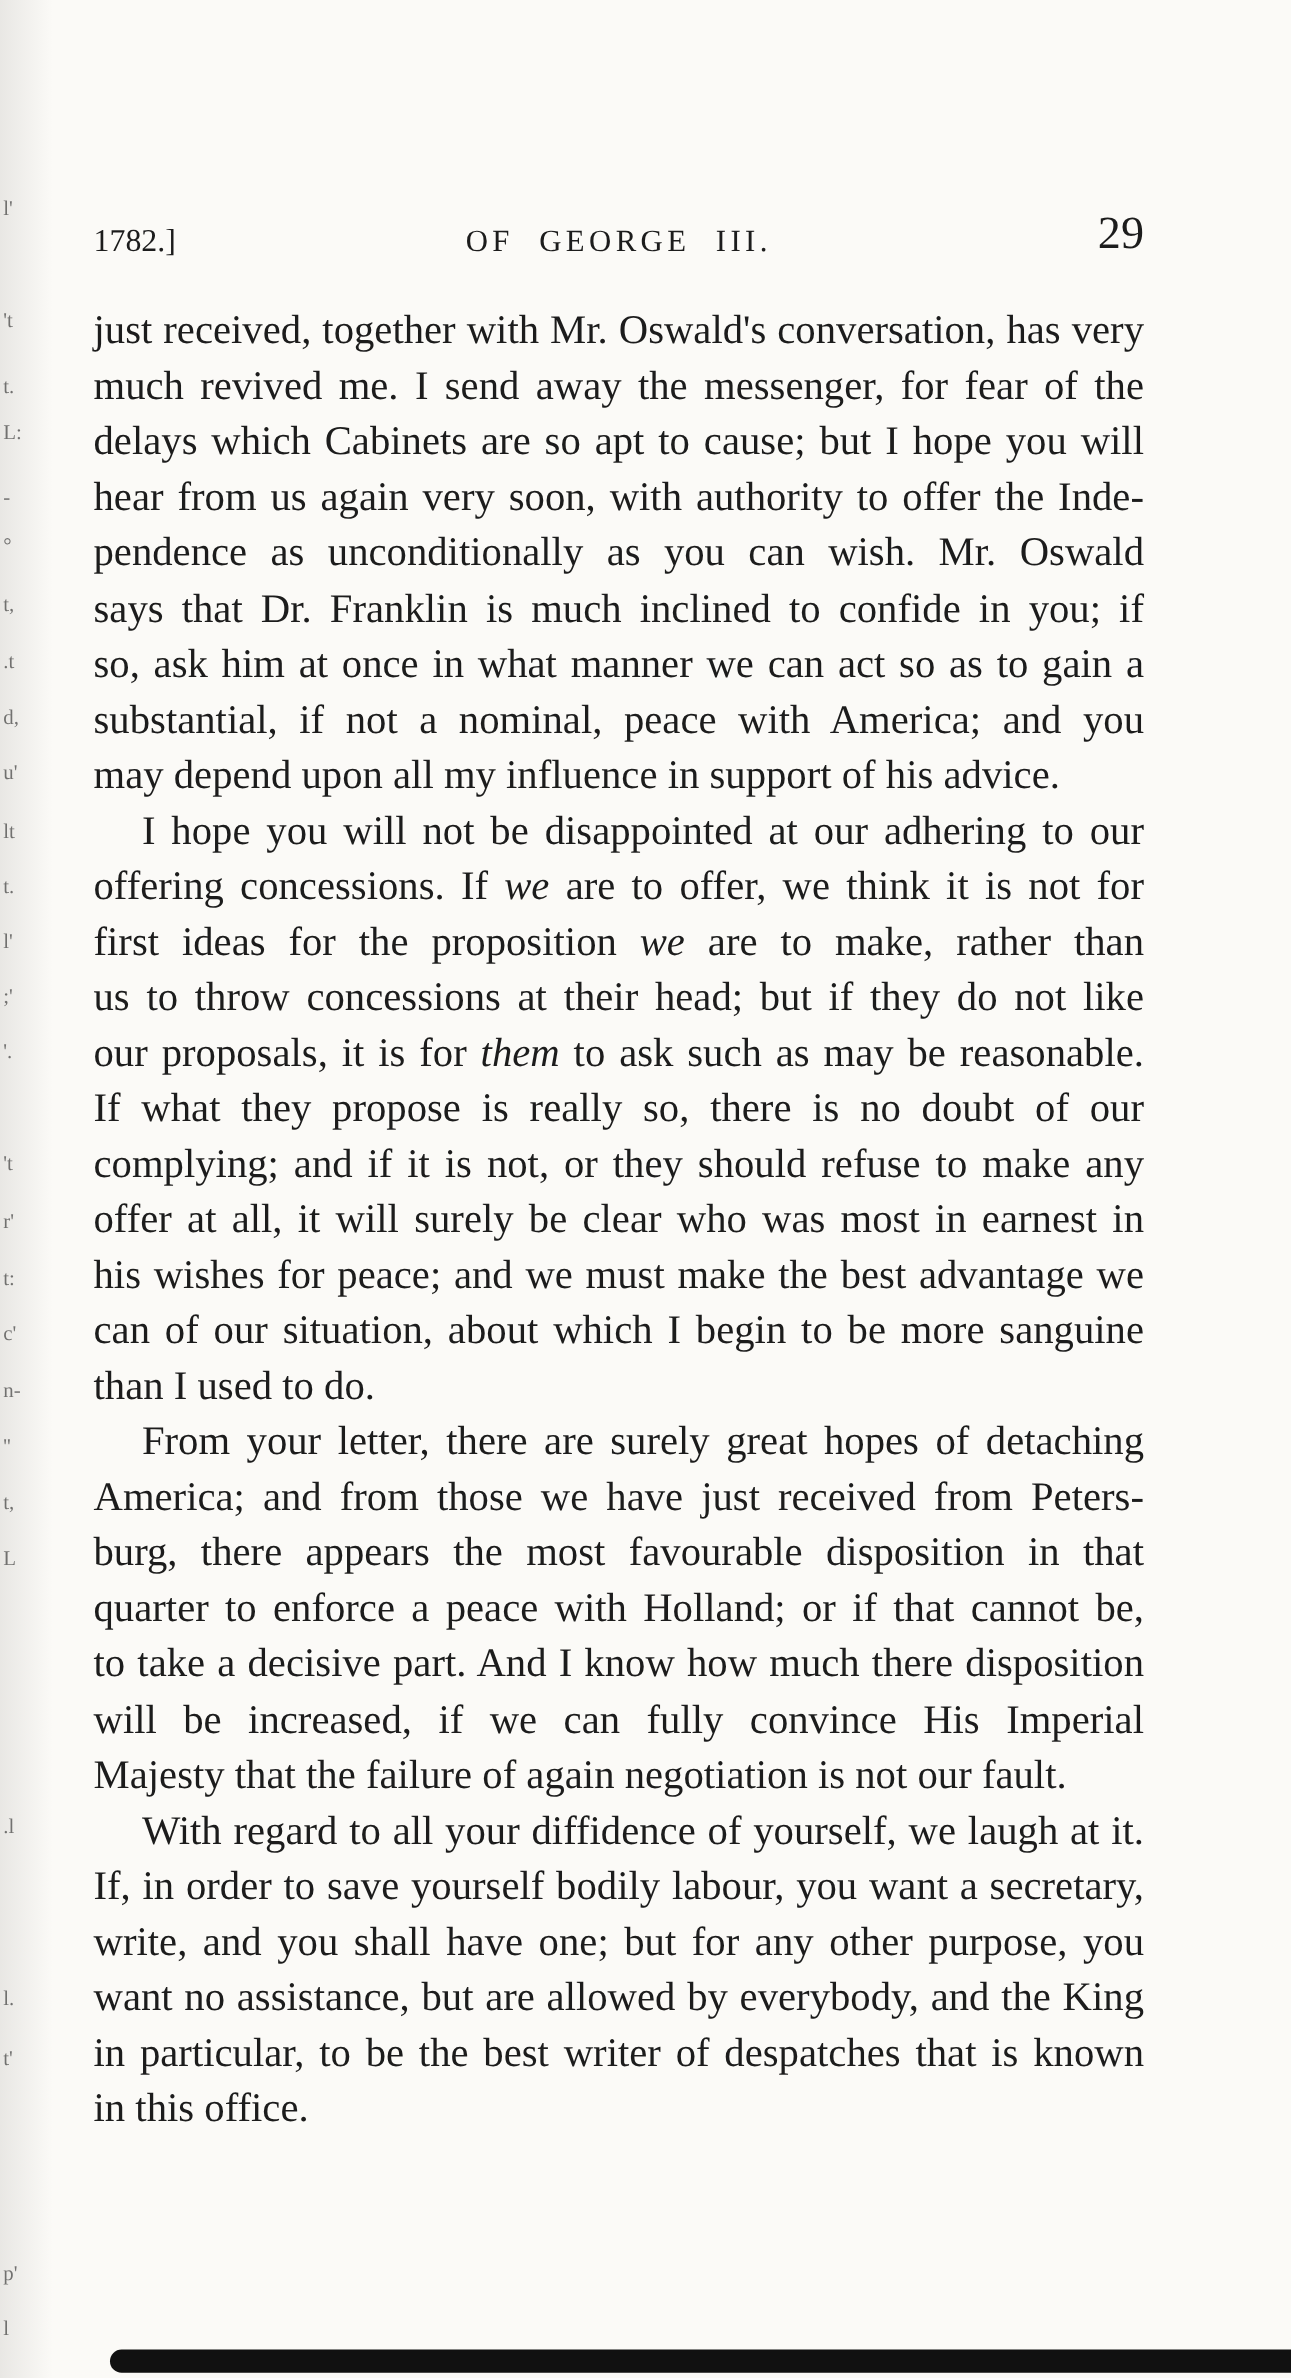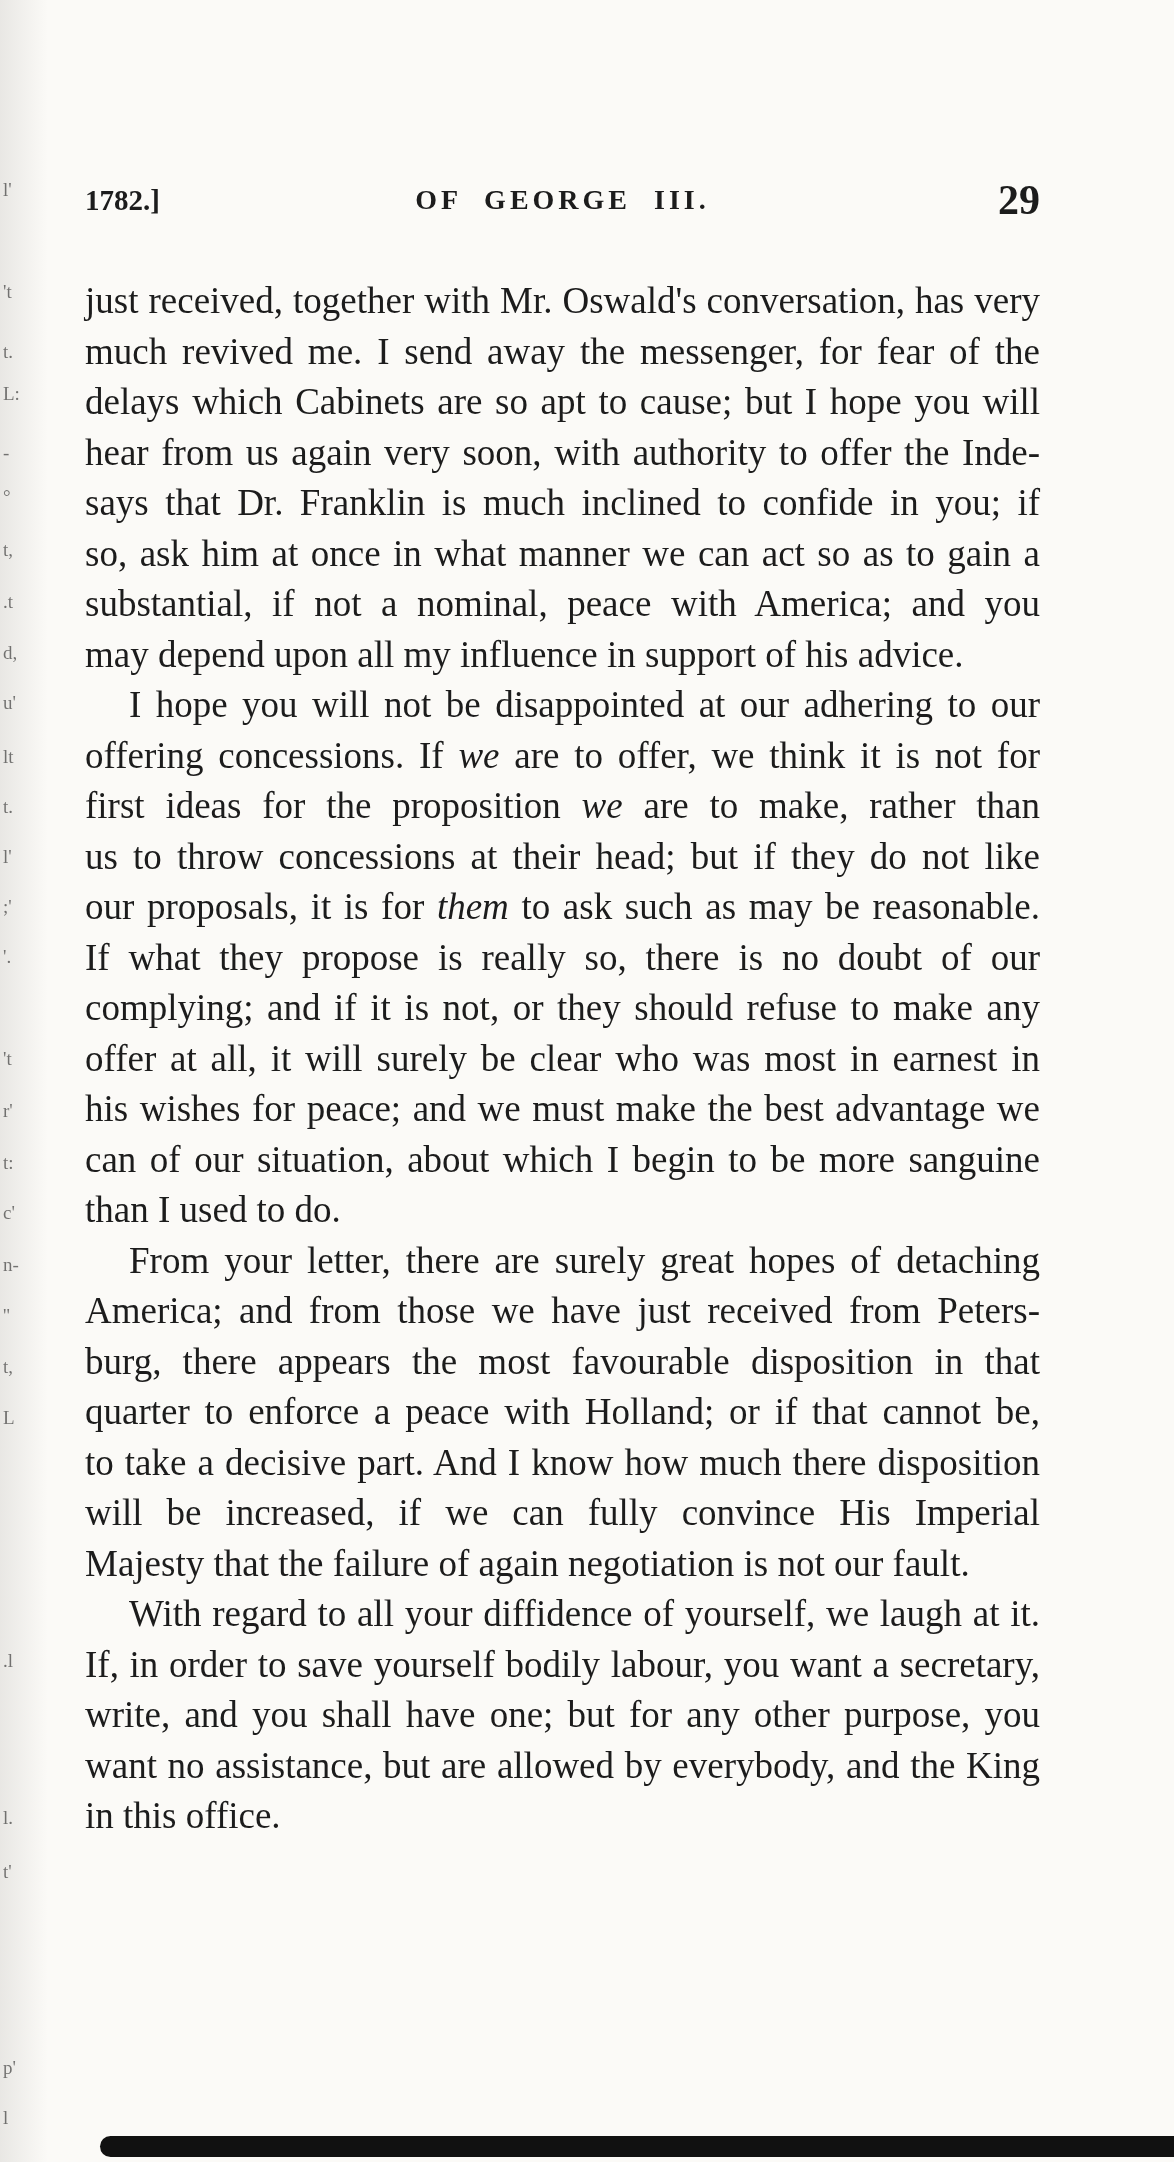--- a/index.html
+++ b/index.html
@@ -16,22 +16,22 @@
     color: #1c1c1c;
   }
   
   .page::before {
     content: "";
     position: absolute; left: 0; top: 0; bottom: 0; width: 48px;
     background: linear-gradient(to right, rgba(70,65,60,0.10), rgba(70,65,60,0));
     pointer-events: none;
   }
   .header {
-    position: absolute; left: 85px; top: 176px; width: 955px;
-    display: flex; align-items: center; font-weight: bold;
+    position: absolute; left: 85px; top: 188px; width: 955px;
+    display: flex; align-items: flex-end;
   }
   .h-date  { font-size: 29px; min-width: 120px; }
   .h-title { flex: 1; text-align: center; font-size: 28px; letter-spacing: 4px; word-spacing: 12px; }
   .h-page  { font-size: 42px; min-width: 120px; text-align: right; }
   .text-block {
     position: absolute; left: 85px; top: 276px; width: 955px;
     font-size: 37px; line-height: 50.5px;
   }
   .para { margin: 0; }
   .line { text-align: justify; text-align-last: justify; }
@@ -91,20 +91,21 @@
     <span class="h-title">OF GEORGE III.</span>
     <span class="h-page">29</span>
   </div>
 
   <div class="text-block">
       <div class="para">
         <div class="line first">just received, together with Mr. Oswald's conversation, has very</div>
         <div class="line">much revived me. I send away the messenger, for fear of the</div>
         <div class="line">delays which Cabinets are so apt to cause; but I hope you will</div>
         <div class="line">hear from us again very soon, with authority to offer the Inde-</div>
+        <div class="line">pendence as unconditionally as you can wish. Mr. Oswald</div>
         <div class="line">says that Dr. Franklin is much inclined to confide in you; if</div>
         <div class="line">so, ask him at once in what manner we can act so as to gain a</div>
         <div class="line">substantial, if not a nominal, peace with America; and you</div>
         <div class="line last">may depend upon all my influence in support of his advice.</div>
       </div>
       <div class="para indent">
         <div class="line first">I hope you will not be disappointed at our adhering to our</div>
         <div class="line">offering concessions. If <i>we</i> are to offer, we think it is not for</div>
         <div class="line">first ideas for the proposition <i>we</i> are to make, rather than</div>
         <div class="line">us to throw concessions at their head; but if they do not like</div>
@@ -123,19 +124,20 @@
         <div class="line">quarter to enforce a peace with Holland; or if that cannot be,</div>
         <div class="line">to take a decisive part. And I know how much there disposition</div>
         <div class="line">will be increased, if we can fully convince His Imperial</div>
         <div class="line last">Majesty that the failure of again negotiation is not our fault.</div>
       </div>
       <div class="para indent">
         <div class="line first">With regard to all your diffidence of yourself, we laugh at it.</div>
         <div class="line">If, in order to save yourself bodily labour, you want a secretary,</div>
         <div class="line">write, and you shall have one; but for any other purpose, you</div>
         <div class="line">want no assistance, but are allowed by everybody, and the King</div>
+        <div class="line">in particular, to be the best writer of despatches that is known</div>
         <div class="line last">in this office.</div>
       </div>
     </div>
 
   <div class="bottom-bar" style="background: rgb(17, 17, 17);"></div>
 
 </div>
 
 </body></html>

